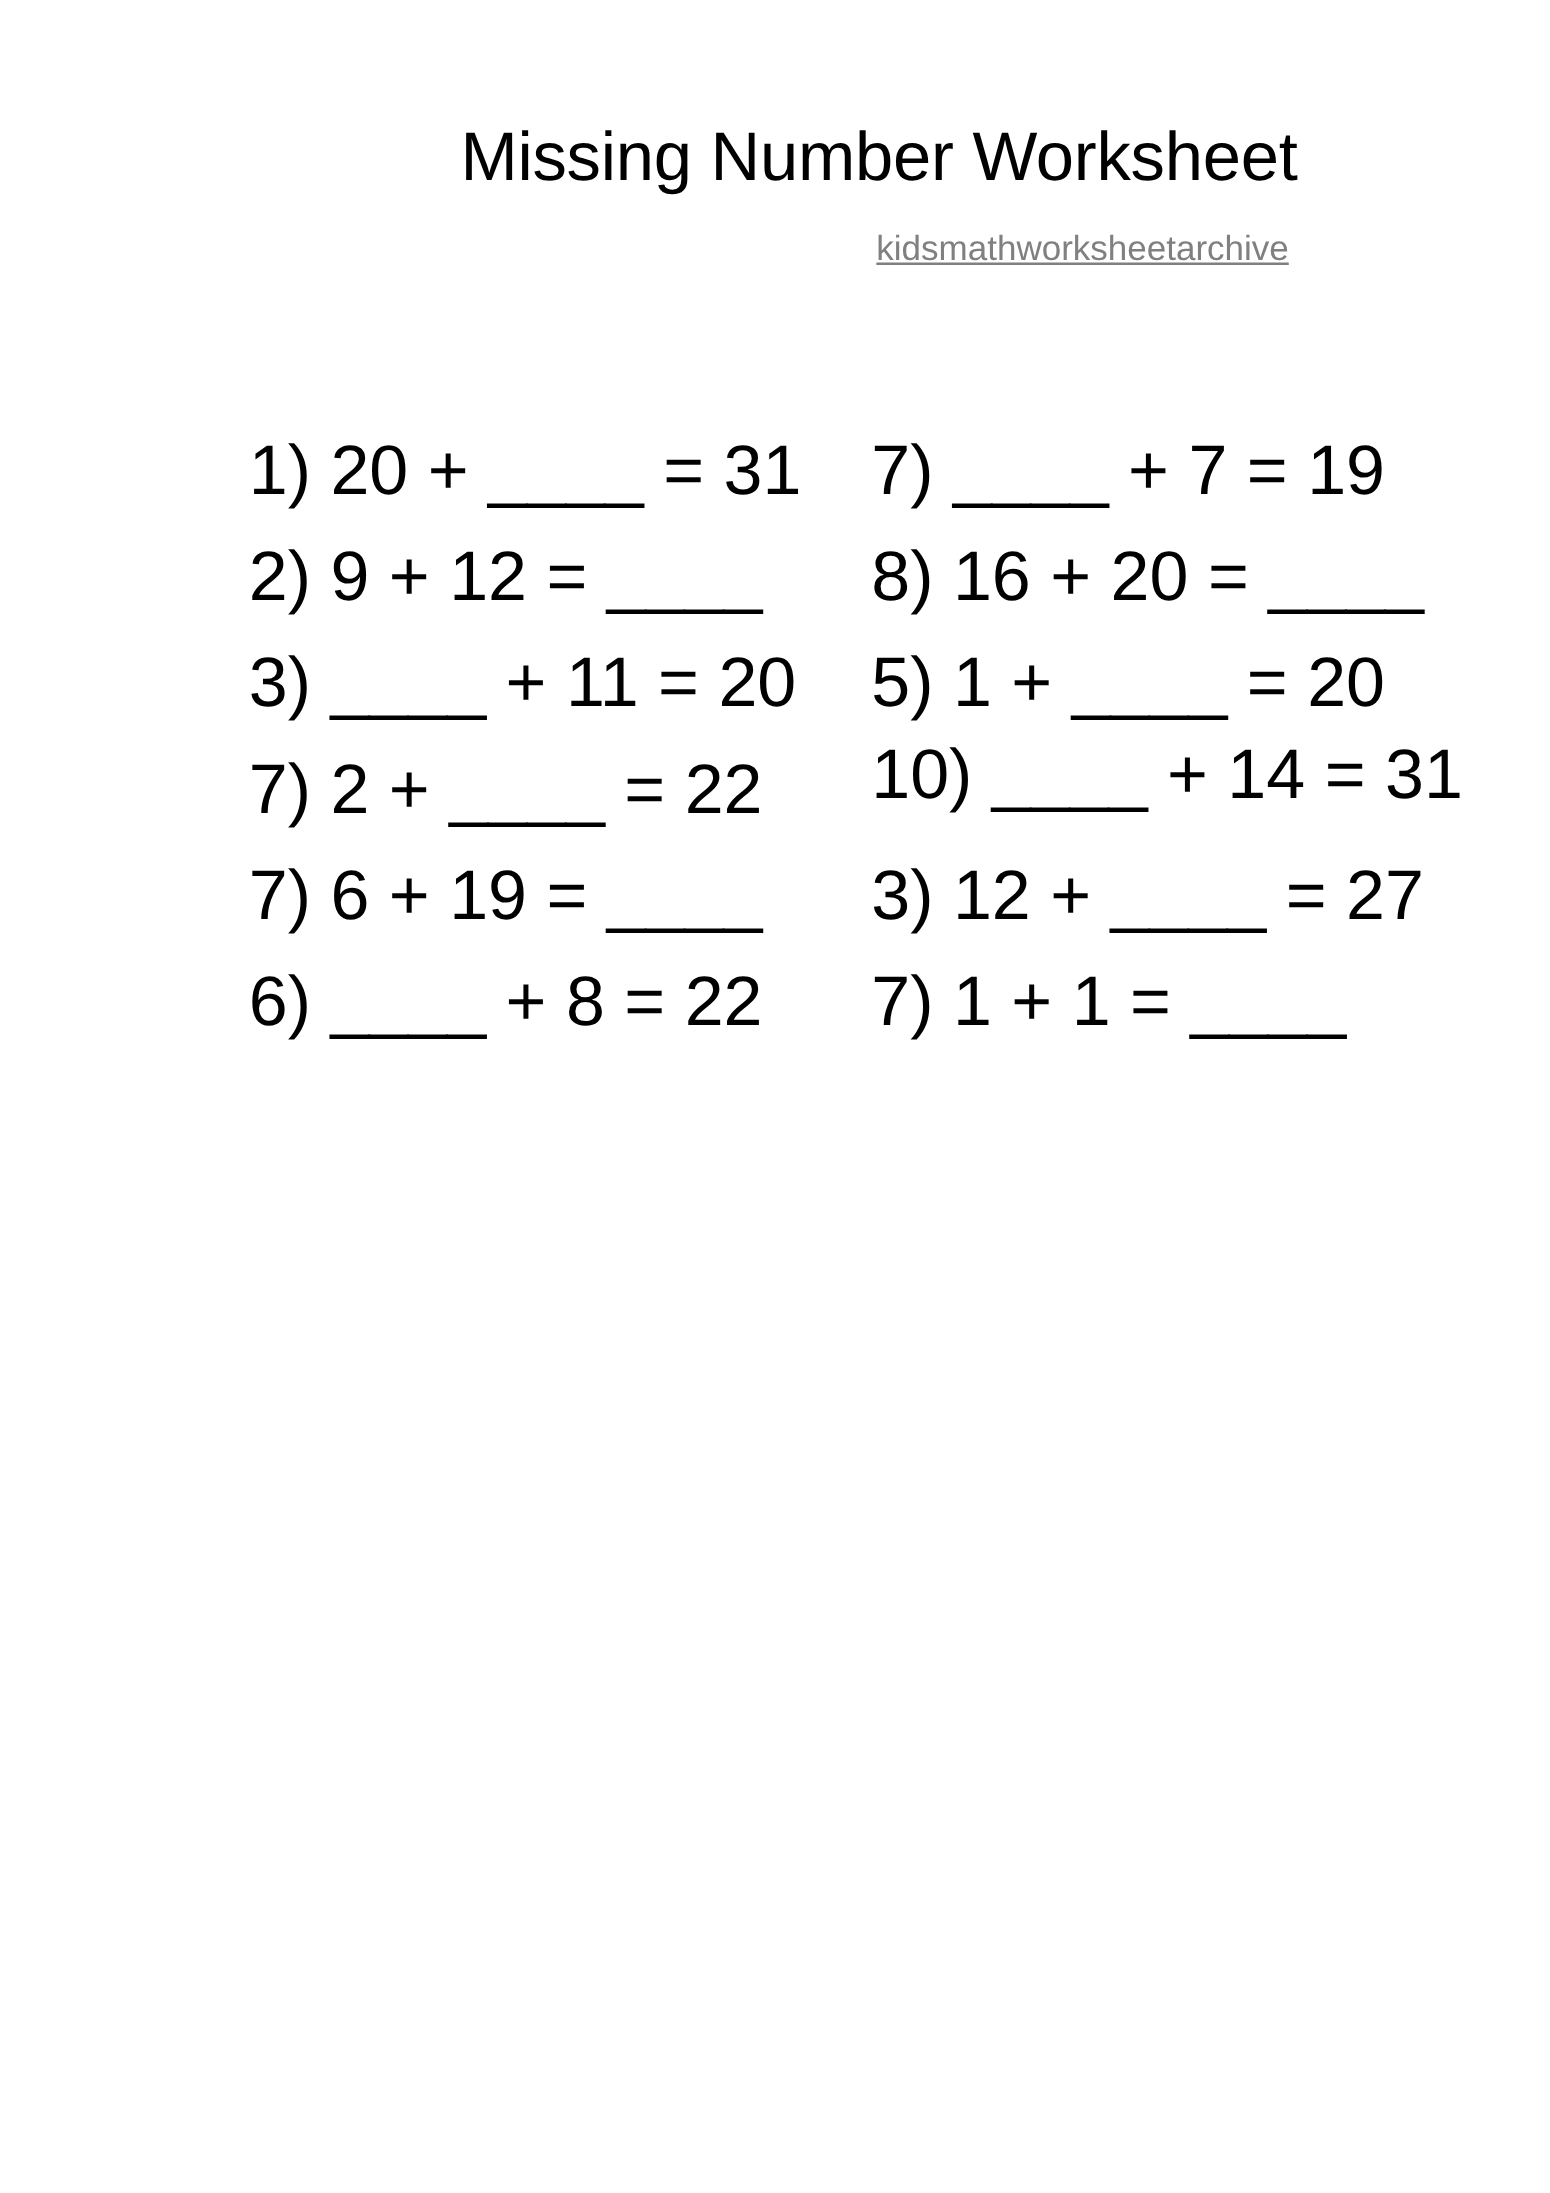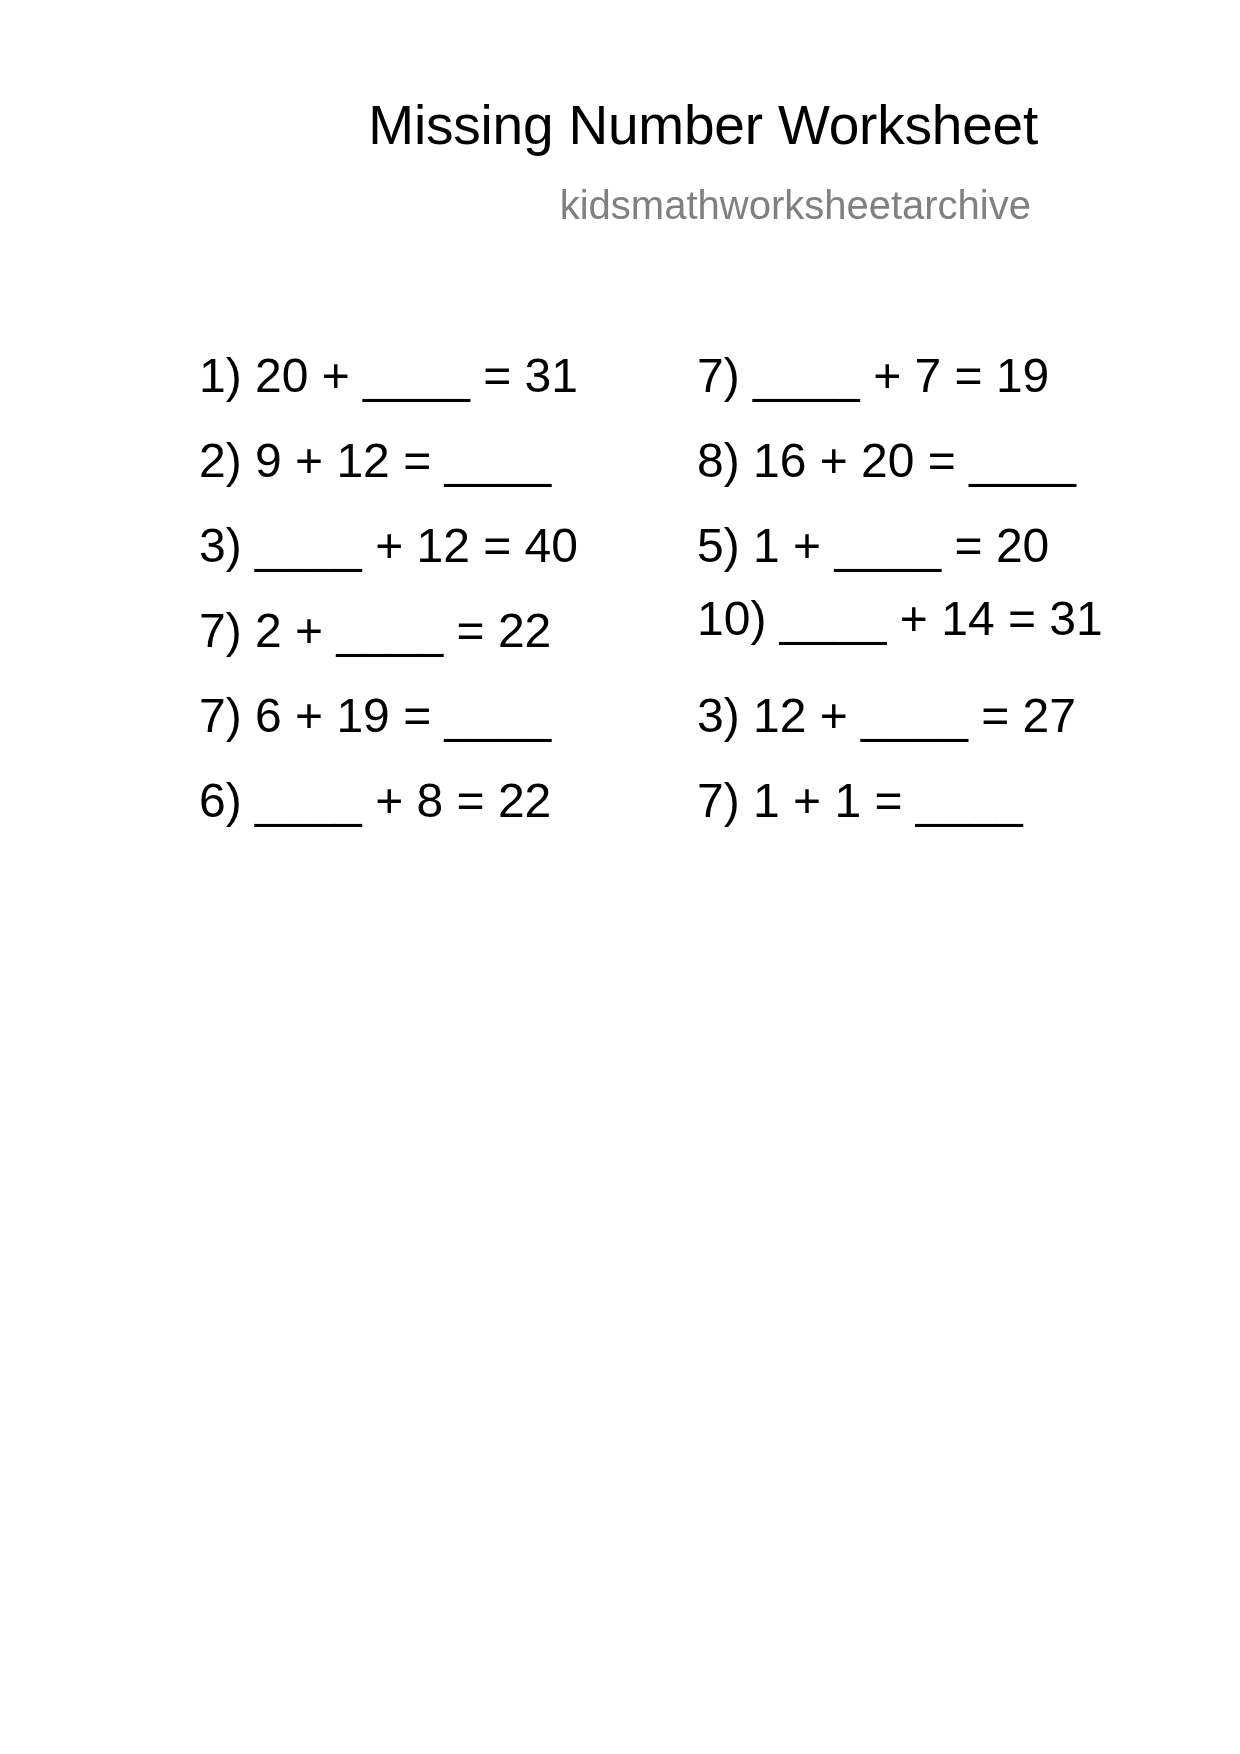--- a/index.html
+++ b/index.html
@@ -30,58 +30,59 @@
       font-size: 55px;
       line-height: 1;
       white-space: nowrap;
       color: #000000;
       letter-spacing: -0.2px;
     }
     .subtitle {
       position: absolute;
       right: 209px;
       top: 185px;
-      font-size: 40px;
+      font-size: 28px;
       line-height: 1;
       white-space: nowrap;
       color: #808080;
+      text-decoration: underline;
     }
     .problems {
       position: absolute;
       left: 199px;
       top: 352px;
       width: 900px;
     }
     .column {
       position: absolute;
       top: 0;
     }
     .column.left { left: 0; }
     .column.right { left: 498px; }
     .problem {
       position: absolute;
       left: 0;
-      font-size: 48px;
+      font-size: 56px;
       line-height: 48px;
       white-space: pre;
       color: #000000;
     }
   </style>
 </head>
 <body>
 
 <div class="page">
   <div class="title">Missing Number Worksheet</div>
   <div class="subtitle">kidsmathworksheetarchive</div>
 
   <div class="problems">
     <div class="column left">
       <div class="problem" style="top:0px">1) 20 + ____ = 31</div>
       <div class="problem" style="top:85px">2) 9 + 12 = ____</div>
-      <div class="problem" style="top:170px">3) ____ + 12 = 40</div>
+      <div class="problem" style="top:170px">3) ____ + 11 = 20</div>
       <div class="problem" style="top:255px">7) 2 + ____ = 22</div>
       <div class="problem" style="top:340px">7) 6 + 19 = ____</div>
       <div class="problem" style="top:425px">6) ____ + 8 = 22</div>
     </div>
     <div class="column right">
       <div class="problem" style="top:0px">7) ____ + 7 = 19</div>
       <div class="problem" style="top:85px">8) 16 + 20 = ____</div>
       <div class="problem" style="top:170px">5) 1 + ____ = 20</div>
       <div class="problem" style="top:243px">10) ____ + 14 = 31</div>
       <div class="problem" style="top:340px">3) 12 + ____ = 27</div>

